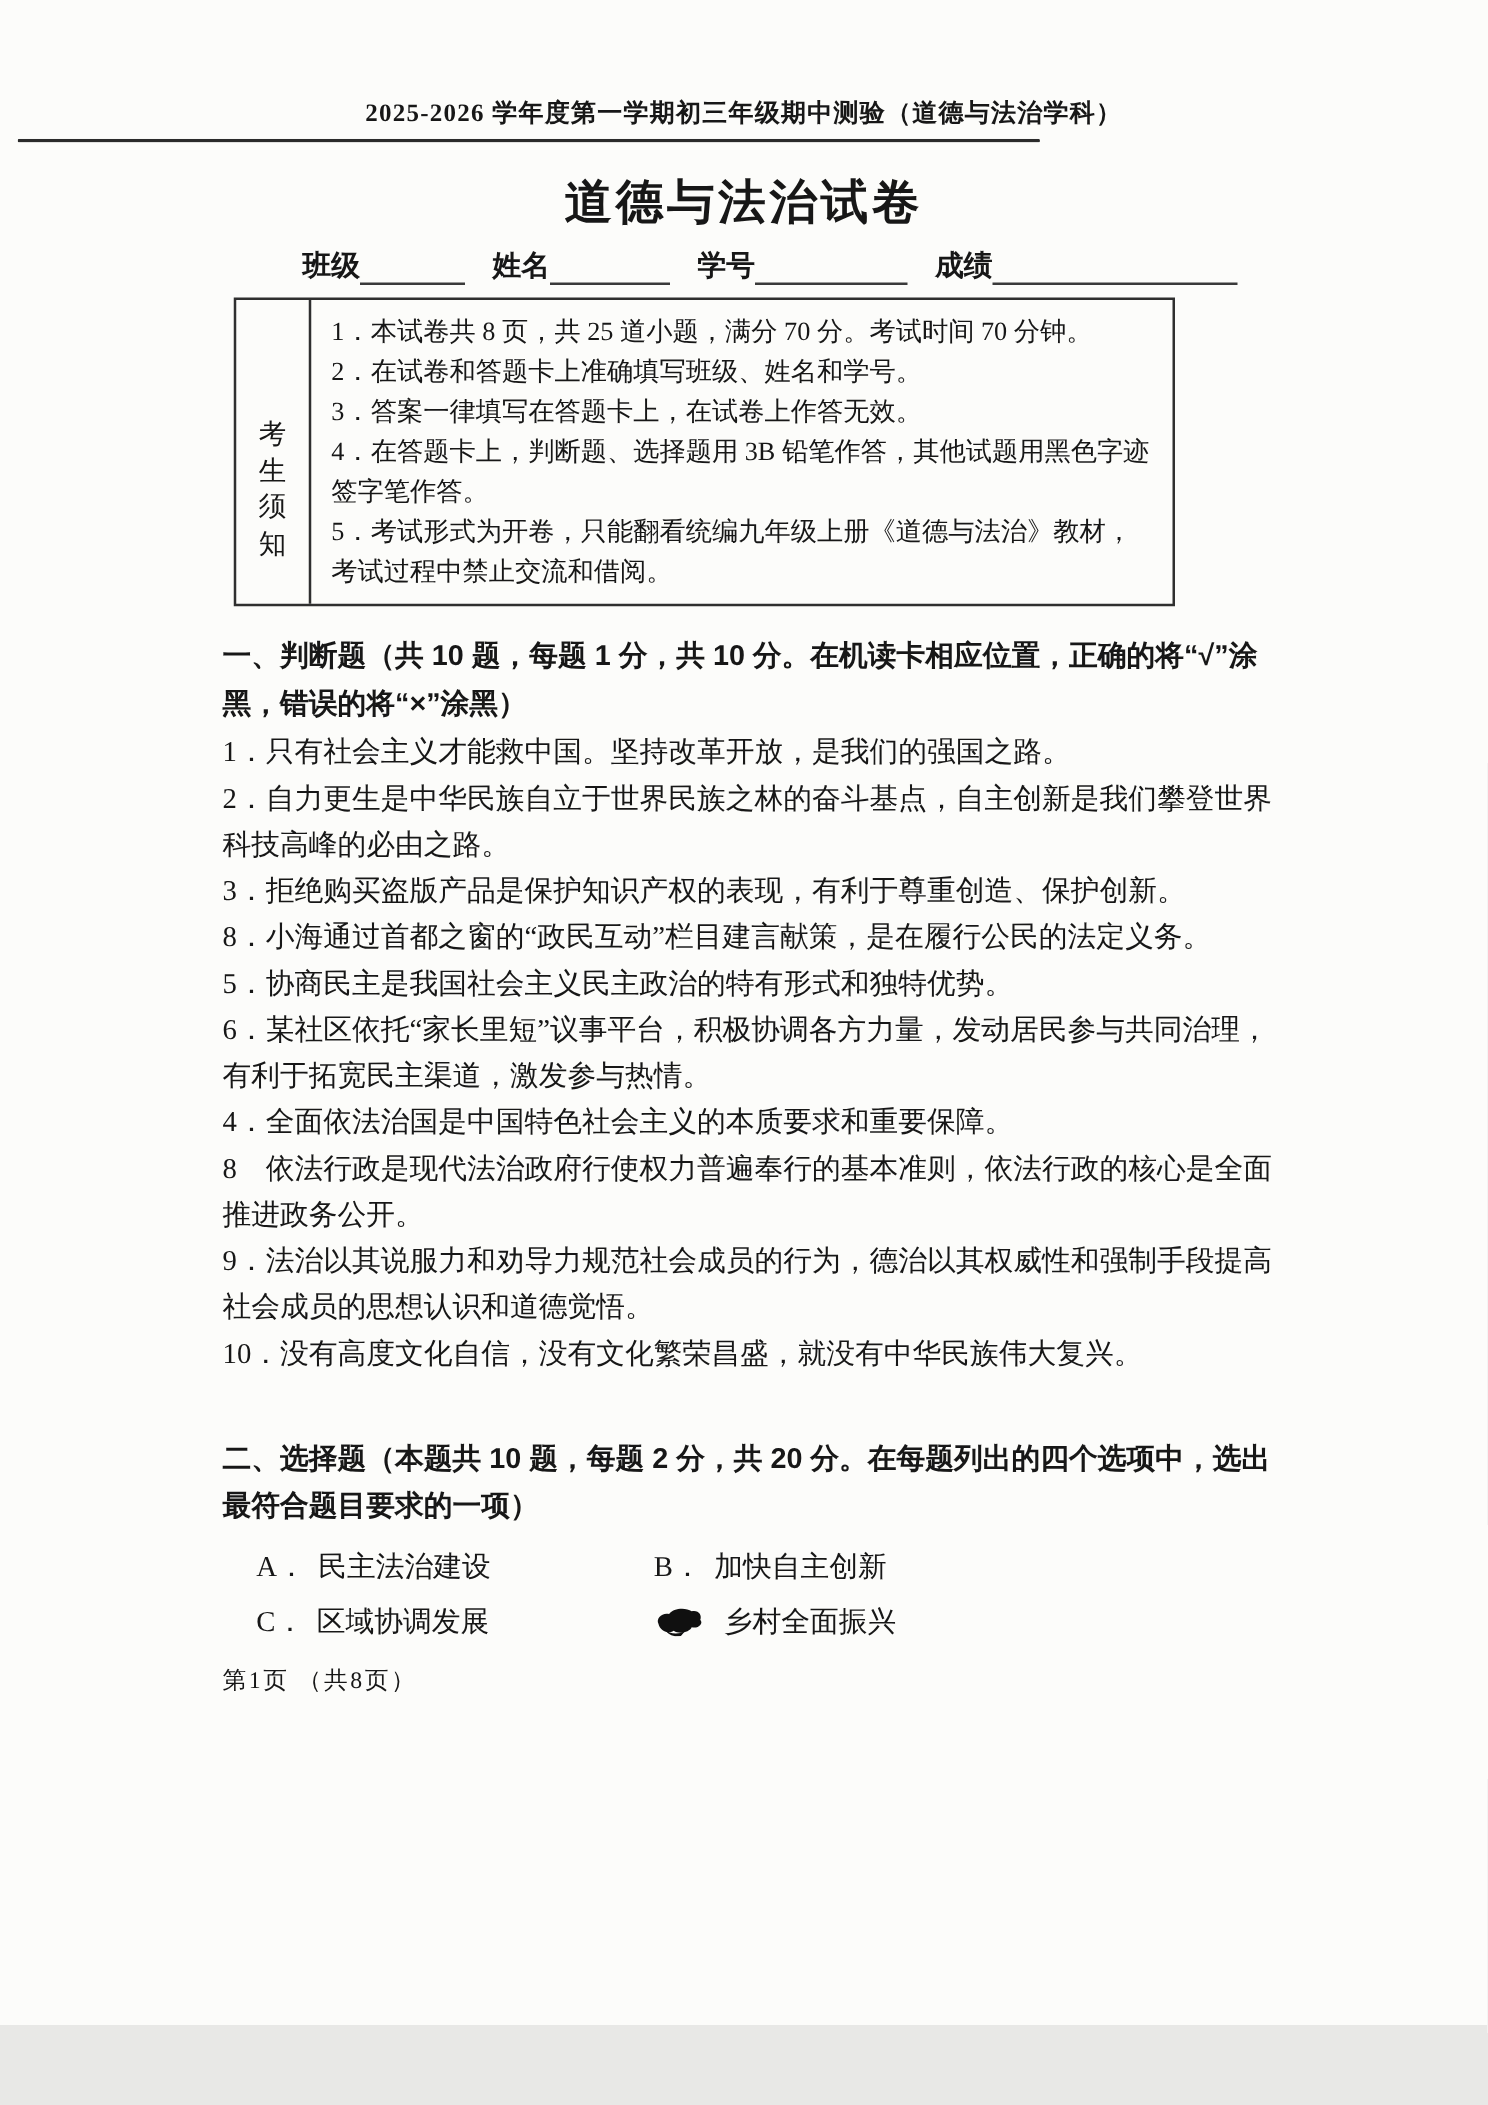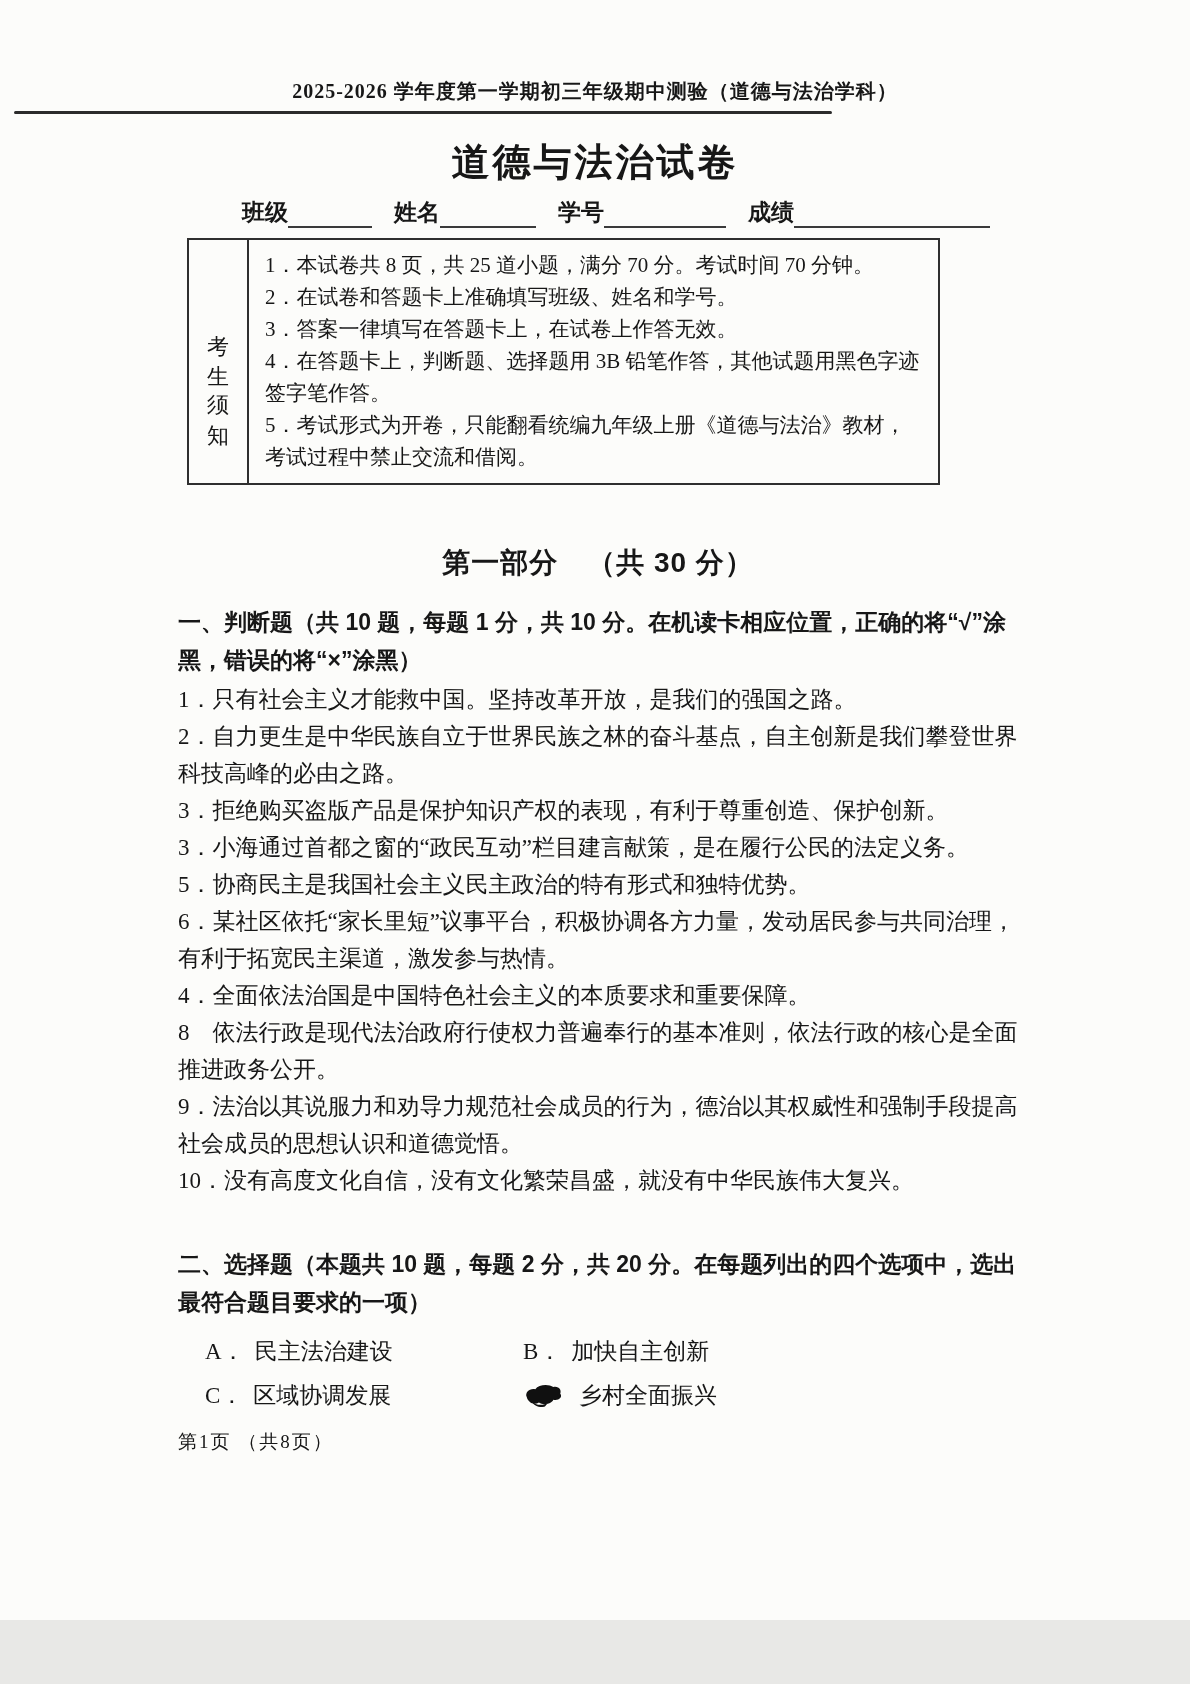--- a/index.html
+++ b/index.html
@@ -174,28 +174,27 @@
       </div>
       <div class="notice-body">
         <p>1．本试卷共 8 页，共 25 道小题，满分 70 分。考试时间 70 分钟。</p>
         <p>2．在试卷和答题卡上准确填写班级、姓名和学号。</p>
         <p>3．答案一律填写在答题卡上，在试卷上作答无效。</p>
         <p>4．在答题卡上，判断题、选择题用 3B 铅笔作答，其他试题用黑色字迹签字笔作答。</p>
         <p>5．考试形式为开卷，只能翻看统编九年级上册《道德与法治》教材，考试过程中禁止交流和借阅。</p>
       </div>
     </div>
 
-    <div class="part-heading">第一部分　（共 30 分）</div>
 
     <p class="section-intro">一、判断题（共 10 题，每题 1 分，共 10 分。在机读卡相应位置，正确的将“√”涂黑，错误的将“×”涂黑）</p>
 
     <p class="q">1．只有社会主义才能救中国。坚持改革开放，是我们的强国之路。</p>
     <p class="q">2．自力更生是中华民族自立于世界民族之林的奋斗基点，自主创新是我们攀登世界科技高峰的必由之路。</p>
     <p class="q">3．拒绝购买盗版产品是保护知识产权的表现，有利于尊重创造、保护创新。</p>
-    <p class="q">3．小海通过首都之窗的“政民互动”栏目建言献策，是在履行公民的法定义务。</p>
+    <p class="q">8．小海通过首都之窗的“政民互动”栏目建言献策，是在履行公民的法定义务。</p>
     <p class="q">5．协商民主是我国社会主义民主政治的特有形式和独特优势。</p>
     <p class="q">6．某社区依托“家长里短”议事平台，积极协调各方力量，发动居民参与共同治理，有利于拓宽民主渠道，激发参与热情。</p>
     <p class="q">4．全面依法治国是中国特色社会主义的本质要求和重要保障。</p>
     <p class="q">8　依法行政是现代法治政府行使权力普遍奉行的基本准则，依法行政的核心是全面推进政务公开。</p>
     <p class="q">9．法治以其说服力和劝导力规范社会成员的行为，德治以其权威性和强制手段提高社会成员的思想认识和道德觉悟。</p>
     <p class="q">10．没有高度文化自信，没有文化繁荣昌盛，就没有中华民族伟大复兴。</p>
 
     <p class="section-intro second">二、选择题（本题共 10 题，每题 2 分，共 20 分。在每题列出的四个选项中，选出最符合题目要求的一项）</p>
 
 

